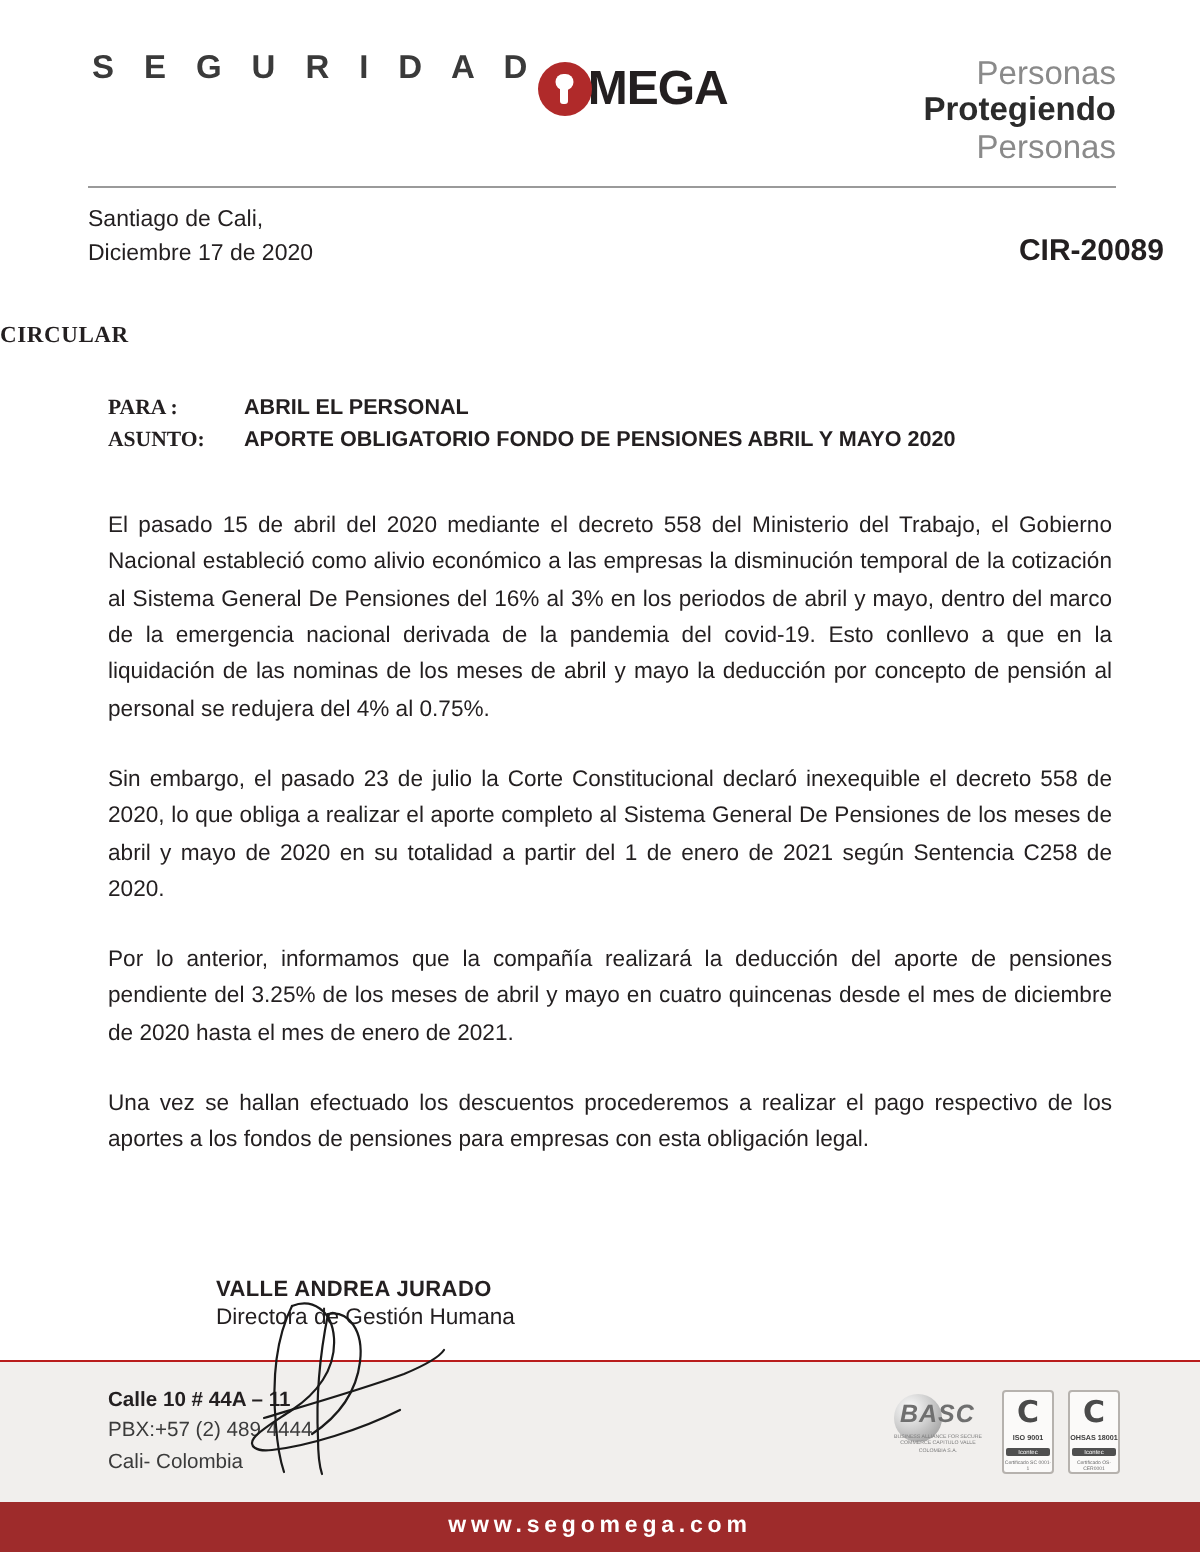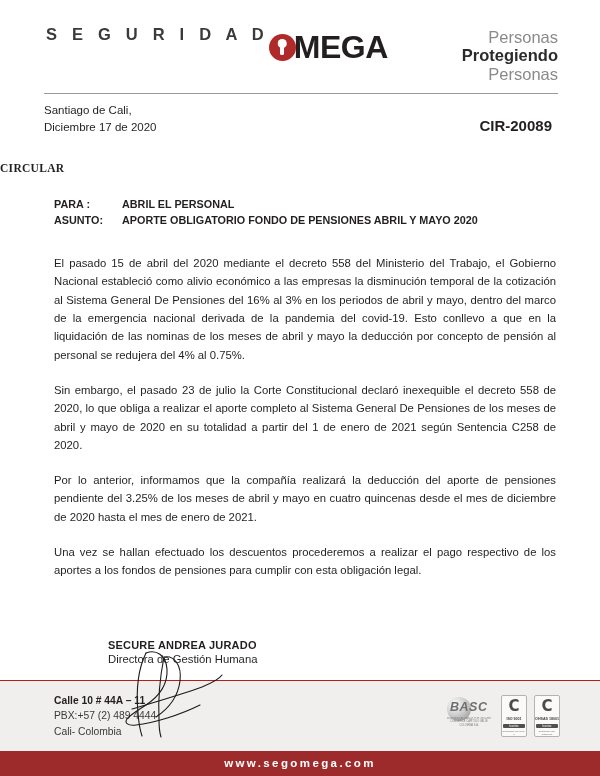--- a/index.html
+++ b/index.html
@@ -73,21 +73,21 @@
     position: absolute;
     left: 50%;
     top: 12px;
     transform: translateX(-50%);
     width: 4px;
     height: 9px;
     background: #ffffff;
     border-radius: 0 0 1.5px 1.5px;
   }
   .logo-mega-text {
-    font-size: 32px;
+    font-size: 24px;
     font-weight: bold;
     letter-spacing: -0.5px;
     color: #231f20;
     margin-left: -2px;
   }
   .tagline {
     text-align: right;
     line-height: 1.12;
     margin-top: 2px;
   }
@@ -106,21 +106,21 @@
     height: 1px;
     background: #9a9a9a;
     margin: 10px 42px 0 44px;
   }
 
   
   .meta {
     display: flex;
     justify-content: space-between;
     align-items: flex-start;
-    padding: 8px 48px 0 44px;
+    padding: 8px 18px 0 44px;
   }
   .meta-date {
     font-size: 11.5px;
     line-height: 1.45;
     color: #231f20;
   }
   .meta-ref {
     font-size: 15px;
     font-weight: bold;
     color: #231f20;
@@ -143,20 +143,21 @@
     font-size: 10.8px;
     font-weight: bold;
     line-height: 1.5;
   }
   .addr-row {
     display: flex;
   }
   .addr-label {
     width: 68px;
     flex: 0 0 68px;
+    font-family: Liberation Serif, serif;
   }
   .addr-value {
     flex: 1;
   }
 
   
   .body-copy {
     margin: 0 44px 0 54px;
     padding-top: 26px;
     flex: 1 1 auto;
@@ -361,33 +362,33 @@
     <div class="addr-row">
       <div class="addr-label">ASUNTO:</div>
       <div class="addr-value">APORTE OBLIGATORIO FONDO DE PENSIONES ABRIL Y MAYO 2020</div>
     </div>
   </div>
 
   <div class="body-copy">
     <p class="para">El pasado 15 de abril del 2020 mediante el decreto 558 del Ministerio del Trabajo, el Gobierno Nacional estableció como alivio económico a las empresas la disminución temporal de la cotización al Sistema General De Pensiones del 16% al 3% en los periodos de abril y mayo, dentro del marco de la emergencia nacional derivada de la pandemia del covid-19. Esto conllevo a que en la liquidación de las nominas de los meses de abril y mayo la deducción por concepto de pensión al personal se redujera del 4% al 0.75%.</p>
     <p class="para">Sin embargo, el pasado 23 de julio la Corte Constitucional declaró inexequible el decreto 558 de 2020, lo que obliga a realizar el aporte completo al Sistema General De Pensiones de los meses de abril y mayo de 2020 en su totalidad a partir del 1 de enero de 2021 según Sentencia C258 de 2020.</p>
     <p class="para">Por lo anterior, informamos que la compañía realizará la deducción del aporte de pensiones pendiente del 3.25% de los meses de abril y mayo en cuatro quincenas desde el mes de diciembre de 2020 hasta el mes de enero de 2021.</p>
-    <p class="para">Una vez se hallan efectuado los descuentos procederemos a realizar el pago respectivo de los aportes a los fondos de pensiones para cumplir con esta obligación legal.</p>
+    <p class="para">Una vez se hallan efectuado los descuentos procederemos a realizar el pago respectivo de los aportes a los fondos de pensiones para empresas con esta obligación legal.</p>
 
     <div class="sign-block">
       <svg class="sign-scrawl" viewBox="0 0 120 95">
         <g fill="none" stroke="#1a1a1a" stroke-width="1.1" stroke-linecap="round">
           <path d="M24 10 C16 26 14 48 16 70 C17 84 19 90 20 93"></path>
           <path d="M24 10 C34 6 44 12 45 26 C46 42 36 54 24 62 C15 68 8 72 5 76 C2 80 6 83 14 82 C32 80 58 72 78 62"></path>
           <path d="M42 14 C38 34 36 56 37 76 C37 86 38 91 39 94"></path>
           <path d="M42 14 C52 12 60 22 58 38 C56 54 46 66 34 74"></path>
           <path d="M10 66 C30 60 58 52 80 44 C92 39 98 35 100 32"></path>
         </g>
       </svg>
-      <div class="sign-name">SECURE ANDREA JURADO</div>
+      <div class="sign-name">VALLE ANDREA JURADO</div>
       <div class="sign-role">Directora de Gestión Humana</div>
     </div>
   </div>
 
   <div class="footer">
     <div class="footer-address">
       <div class="addr-strong">Calle 10 # 44A – 11</div>
       <div>PBX:+57 (2) 489 4444</div>
       <div>Cali- Colombia</div>
     </div>

